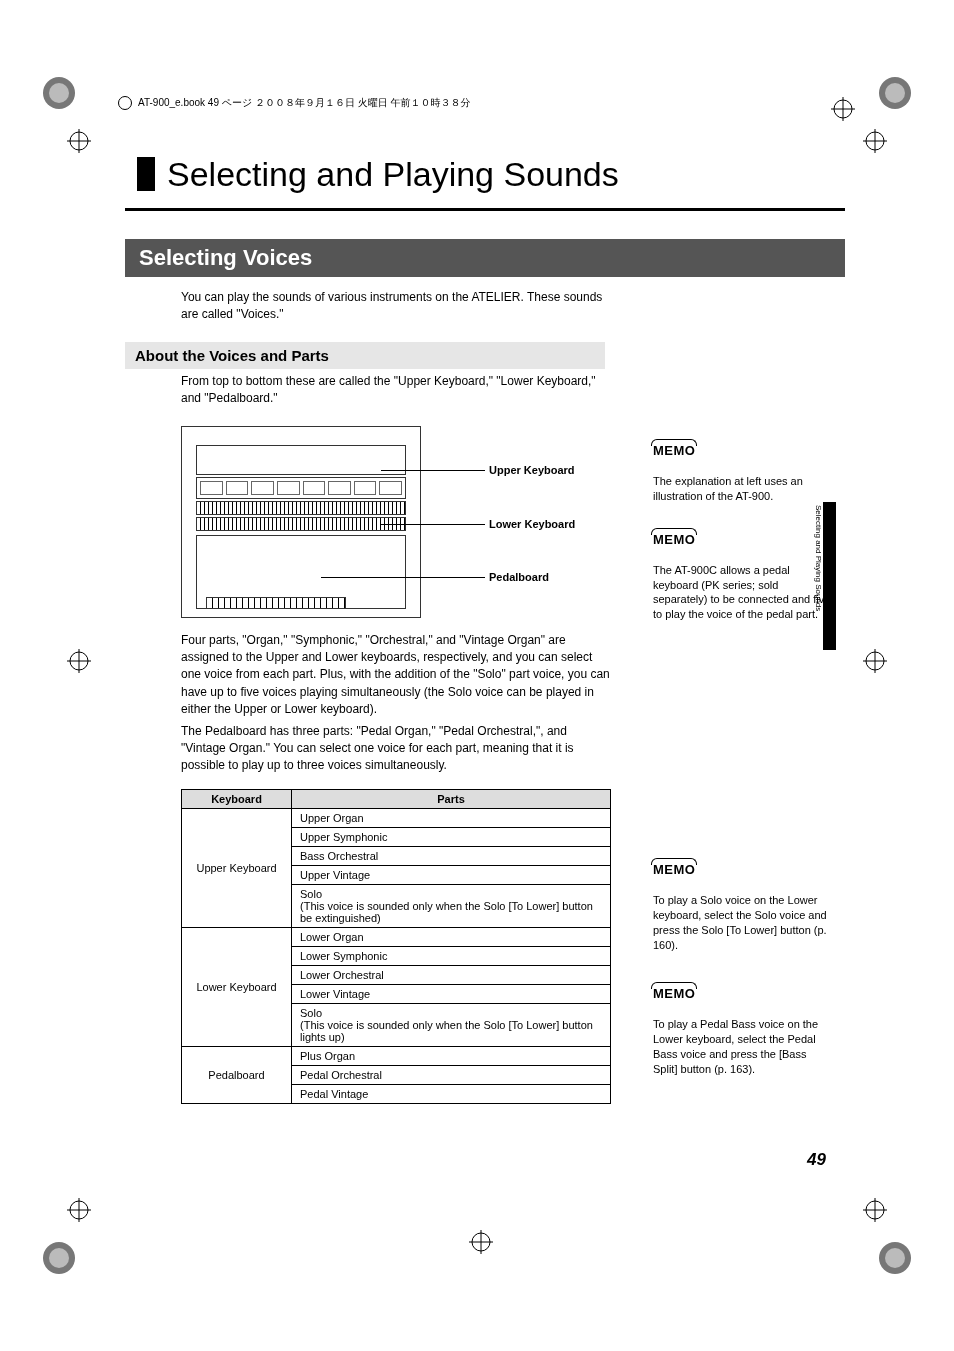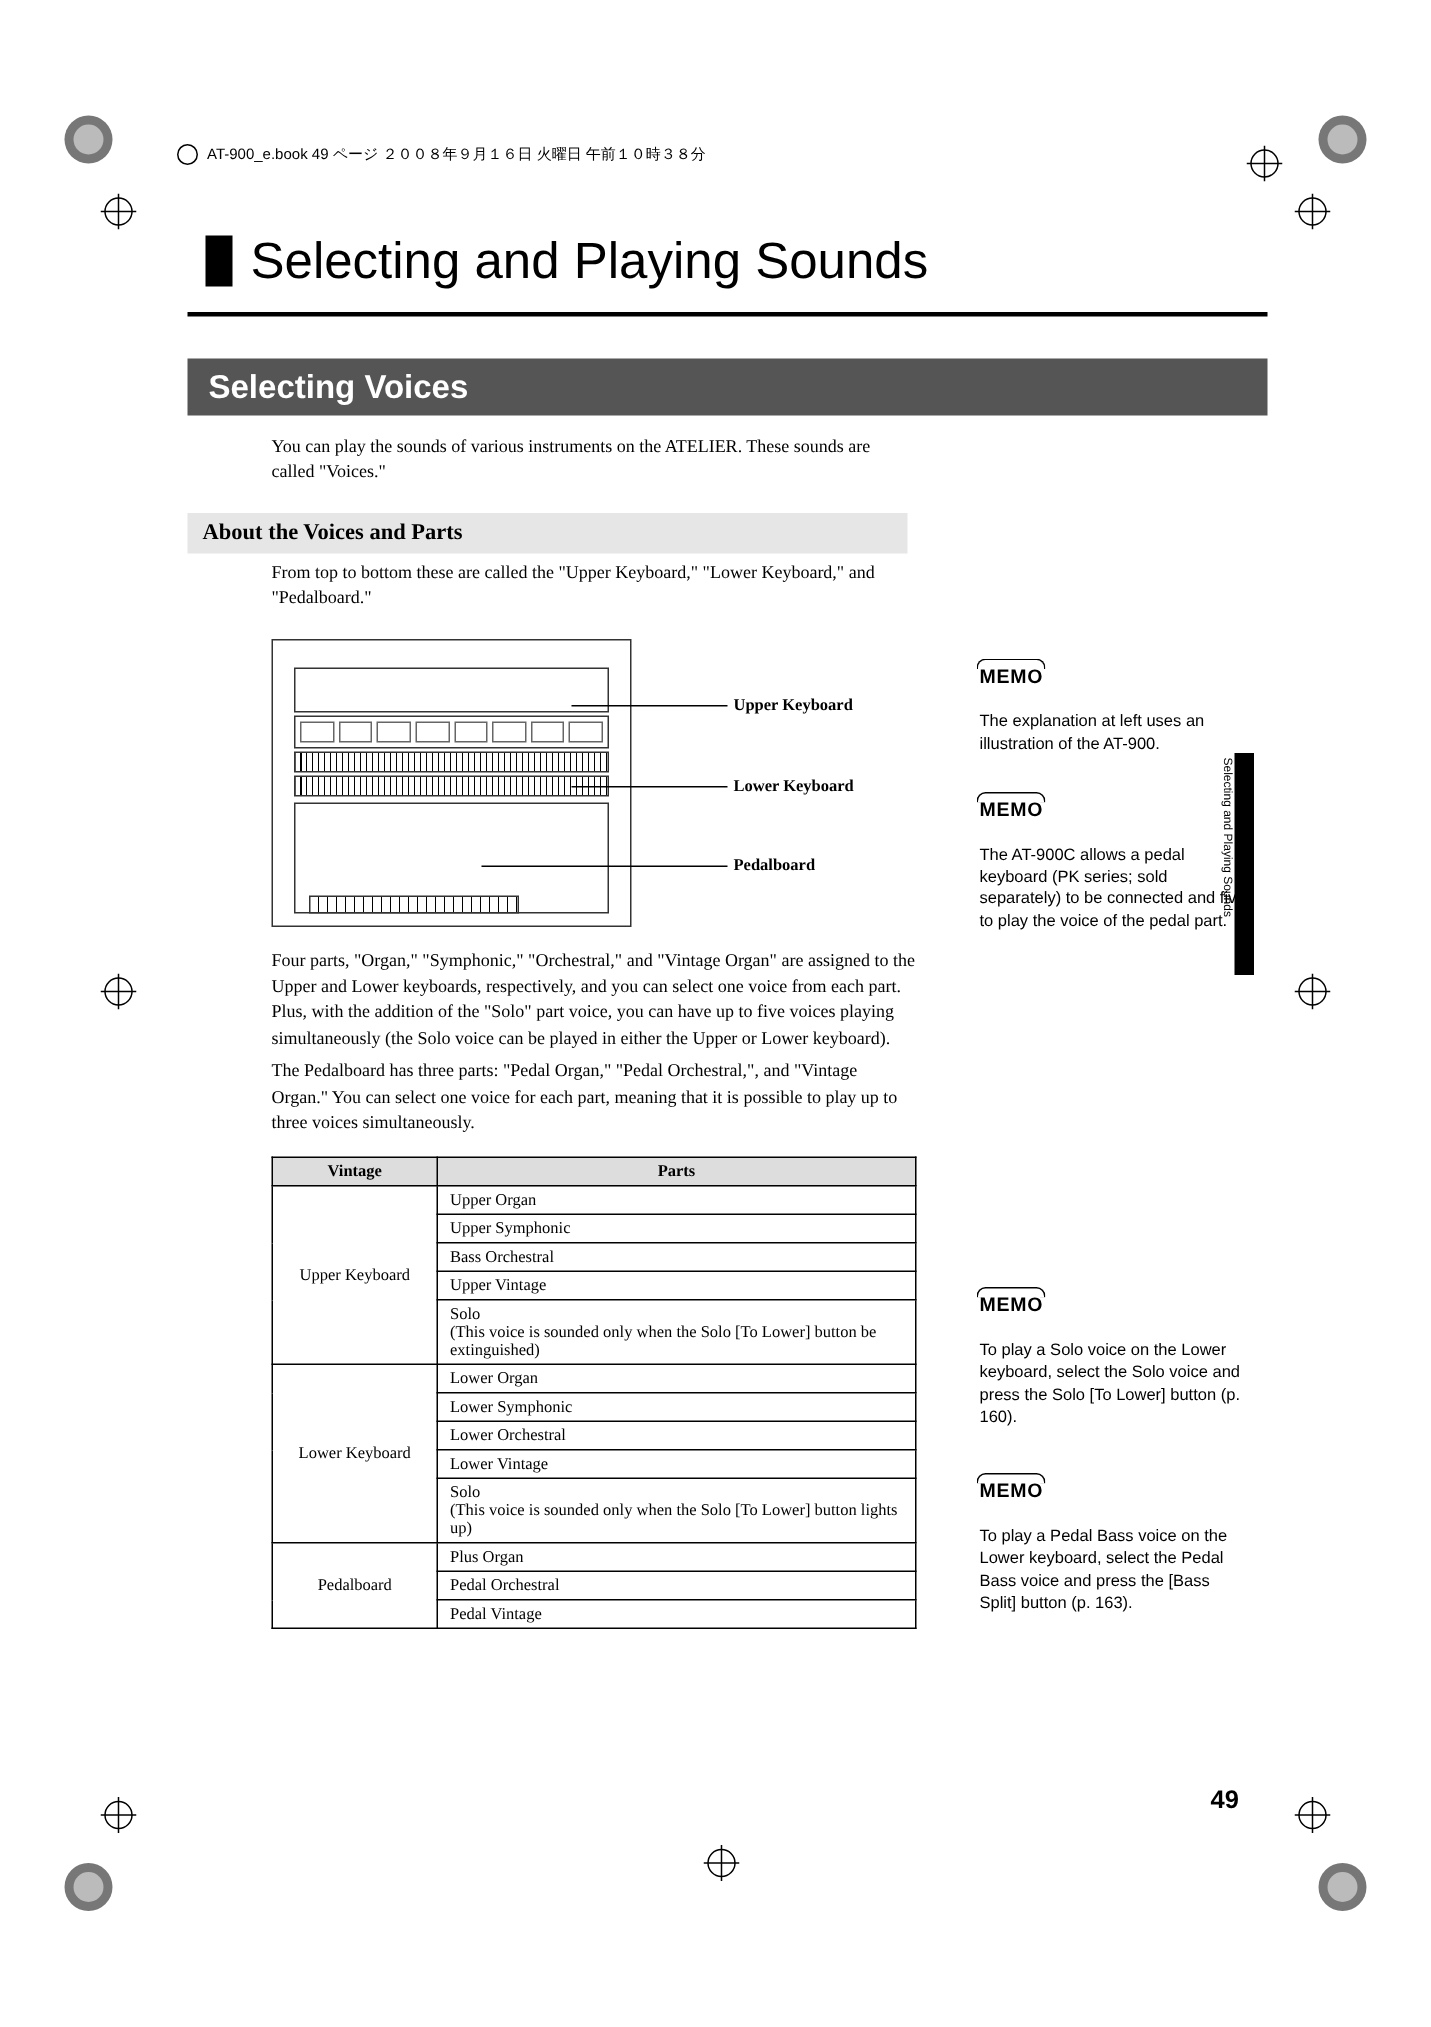--- a/index.html
+++ b/index.html
@@ -68,21 +68,20 @@
   .section-bar {
     background: #555;
     color: #fff;
     font-size: 22px;
     font-weight: 600;
     padding: 6px 14px;
     margin-top: 28px;
   }
   .body-col {
     width: 480px;
-    font-family: Liberation Serif, serif;
   }
   .body-text {
     font-size: 12px;
     line-height: 1.45;
     margin: 12px 0 0 56px;
     width: 430px;
     font-weight: 300;
   }
   .subhead {
     background: #e6e6e6;
@@ -226,21 +225,21 @@
     font-size: 8px;
     writing-mode: vertical-rl;
     height: 140px;
   }
   .page-num {
     position: absolute;
     right: 128px;
     top: 1150px;
     font-size: 17px;
     font-weight: 900;
-    margin-top: 40px;
+    font-style: italic;
   }
 </style>
 </head>
 <body>
 
 <div class="regmark" style="top:72px;left:38px">
   <svg width="42" height="42">
       <circle cx="21" cy="21" r="16" fill="#777"></circle>
       <circle cx="21" cy="21" r="10" fill="#bbb"></circle>
     </svg>
@@ -367,21 +366,21 @@
       <div class="illu-label l2">Lower Keyboard</div>
       <div class="illu-label l3">Pedalboard</div>
     </div>
 
     <p class="body-text" style="margin-top:14px">Four parts, "Organ," "Symphonic," "Orchestral," and "Vintage Organ" are assigned to the Upper and Lower keyboards, respectively, and you can select one voice from each part. Plus, with the addition of the "Solo" part voice, you can have up to five voices playing simultaneously (the Solo voice can be played in either the Upper or Lower keyboard).</p>
     <p class="body-text" style="margin-top:4px">The Pedalboard has three parts: "Pedal Organ," "Pedal Orchestral,", and "Vintage Organ." You can select one voice for each part, meaning that it is possible to play up to three voices simultaneously.</p>
 
     <table class="table">
       <tbody>
           <tr>
-        <th>Vintage</th>
+        <th>Keyboard</th>
         <th>Parts</th>
       </tr>
       <tr>
             <td class="kcol" rowspan="5">Upper Keyboard</td>
           <td>Upper Organ</td>
           </tr>
       <tr>
             <td>Upper Symphonic</td>
           </tr>
       <tr>

